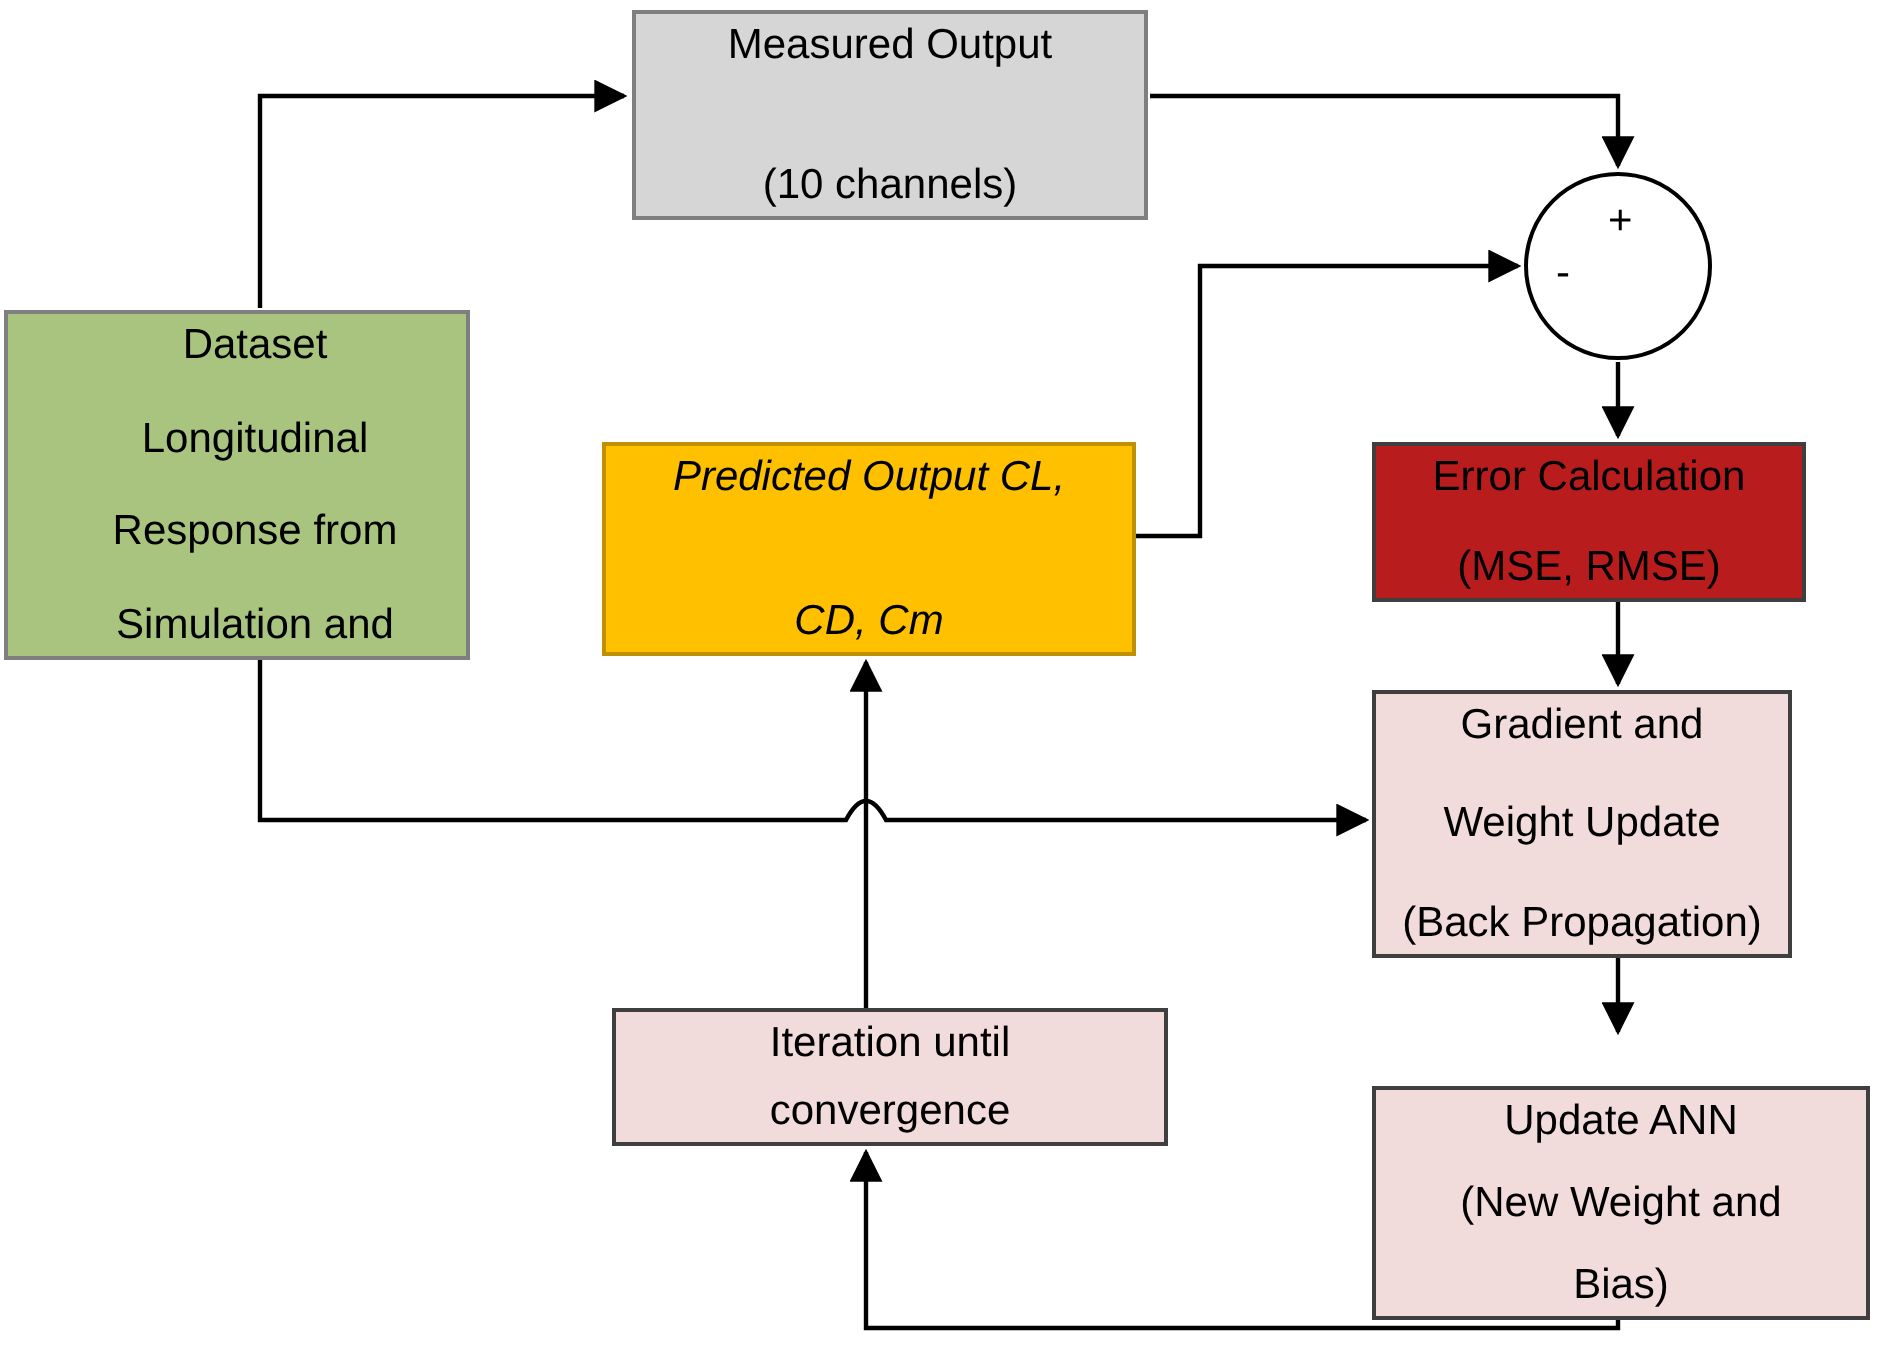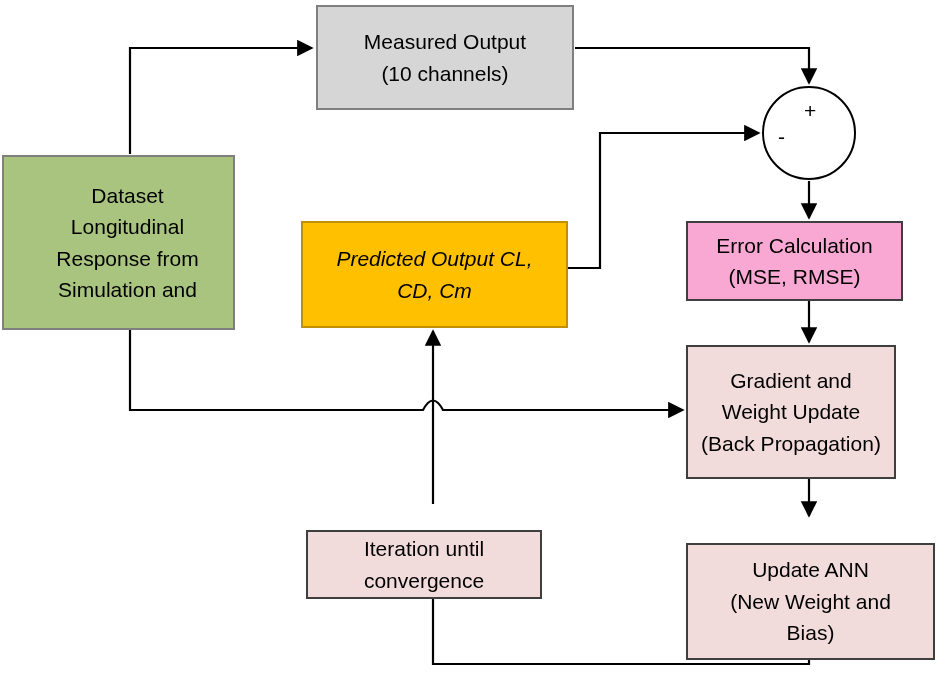--- a/index.html
+++ b/index.html
@@ -14,21 +14,21 @@
     height: 677px;
     background: #ffffff;
     overflow: hidden;
   }
   .node {
     position: absolute;
     box-sizing: border-box;
     border: 2px solid #7f7f7f;
     display: flex;
     flex-direction: column;
-    justify-content: center;
+    justify-content: space-between;
     align-items: center;
     text-align: center;
     font-size: 21px;
     line-height: 1.5;
     color: #000000;
   }
   .junction {
     position: absolute;
     box-sizing: border-box;
     left: 762px;
@@ -98,35 +98,35 @@
   <div class="node" style="left: 301px; top: 221px; width: 267px; height: 107px; background-color: rgb(255, 192, 0); border-color: rgb(191, 144, 0); font-style: italic;">
     <div>Predicted Output CL,</div>
     <div>CD, Cm</div>
   </div>
 
   <div class="junction" style="background-color: rgb(255, 255, 255); border-color: rgb(0, 0, 0);">
     <span class="sign sign-plus">+</span>
     <span class="sign sign-minus">-</span>
   </div>
 
-  <div class="node" style="left: 686px; top: 221px; width: 217px; height: 80px; background-color: #f9a8d4; border-color: rgb(63, 63, 63);">
+  <div class="node" style="left: 686px; top: 221px; width: 217px; height: 80px; background-color: #b91c1c; border-color: rgb(63, 63, 63);">
     <div>Error Calculation</div>
     <div>(MSE, RMSE)</div>
   </div>
 
   <div class="node" style="left: 686px; top: 345px; width: 210px; height: 134px; background-color: rgb(242, 220, 219); border-color: rgb(63, 63, 63);">
     <div>Gradient and</div>
     <div>Weight Update</div>
     <div>(Back Propagation)</div>
   </div>
 
   <div class="node" style="left: 686px; top: 519px; width: 249px; height: 117px; background-color: rgb(242, 220, 219); border-color: rgb(63, 63, 63); margin-top: 24px;">
     <div>Update ANN</div>
     <div>(New Weight and</div>
     <div>Bias)</div>
   </div>
 
-  <div class="node" style="left: 306px; top: 504px; width: 236px; height: 69px; background-color: rgb(242, 220, 219); border-color: rgb(63, 63, 63); margin-top: 26px;">
+  <div class="node" style="left: 306px; top: 504px; width: 278px; height: 69px; background-color: rgb(242, 220, 219); border-color: rgb(63, 63, 63);">
     <div>Iteration until</div>
     <div>convergence</div>
   </div>
 
 </div>
 
 </body></html>

